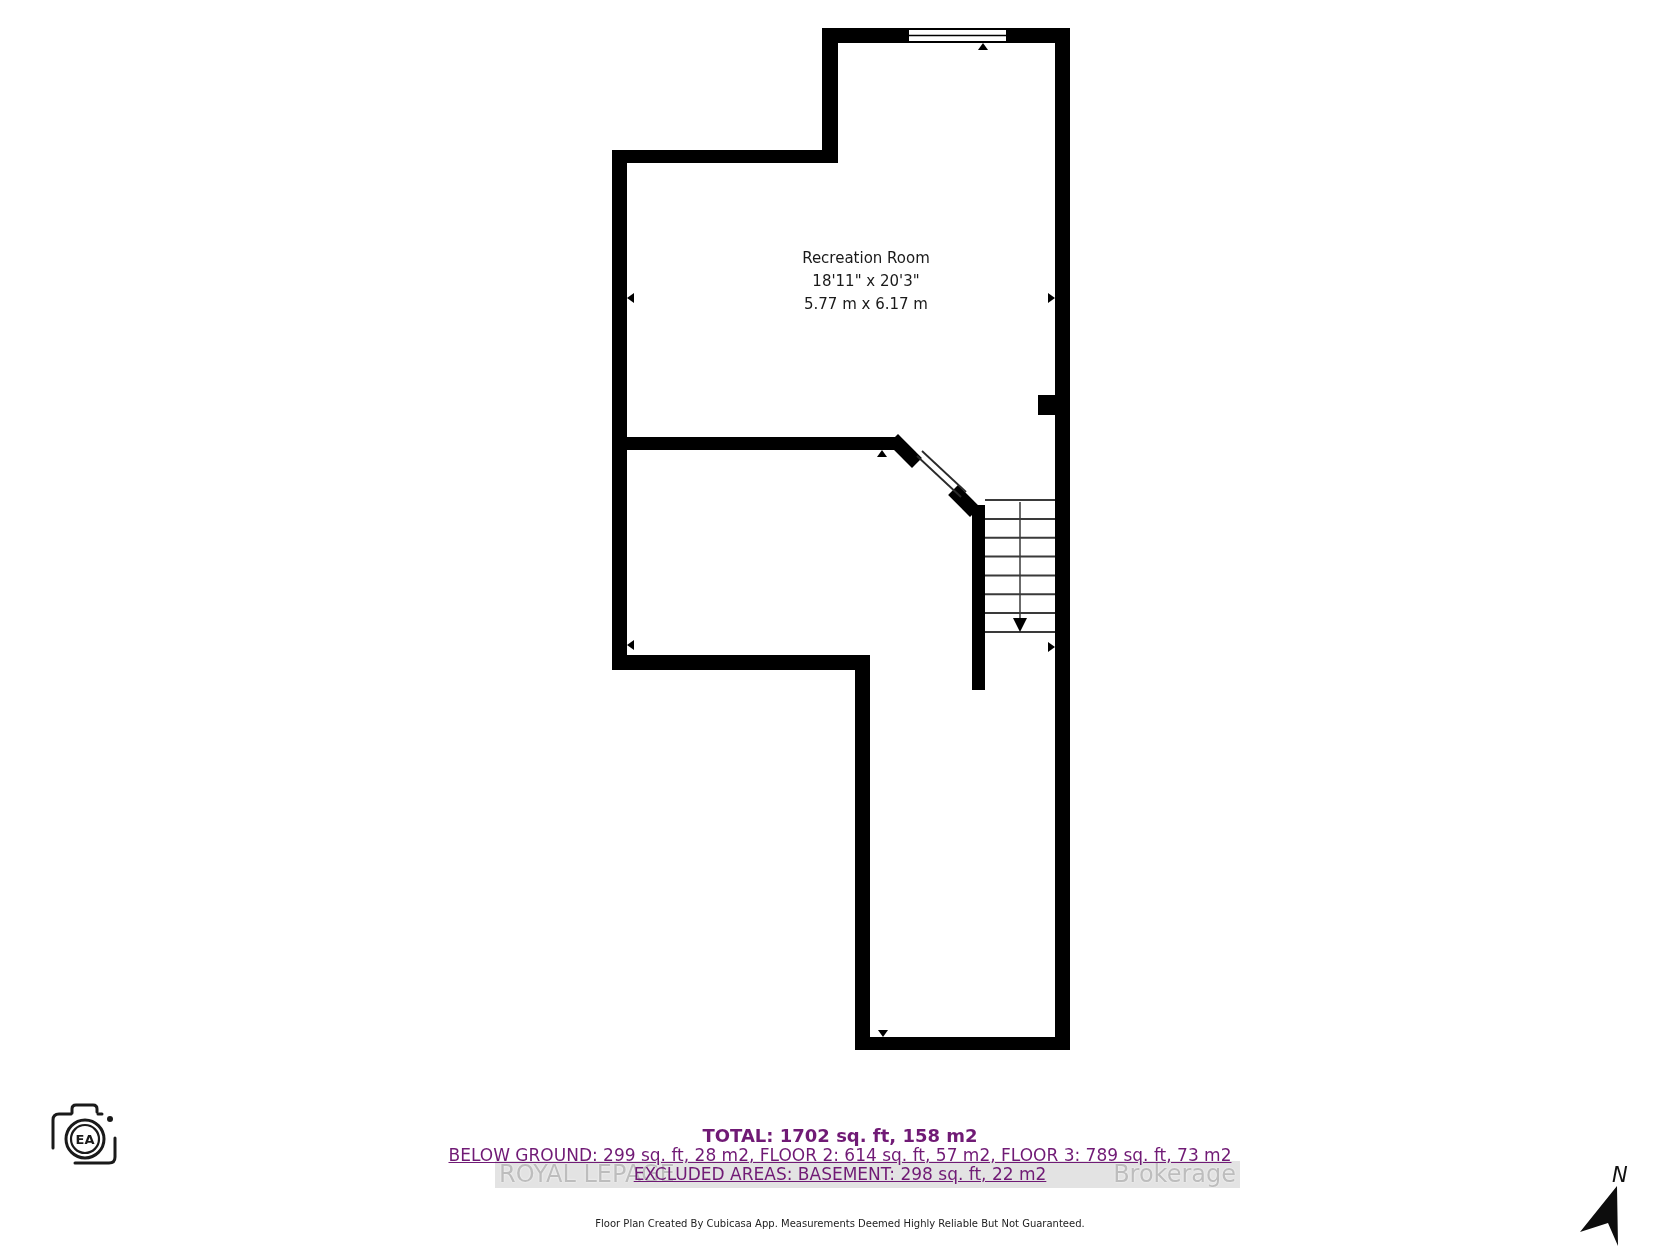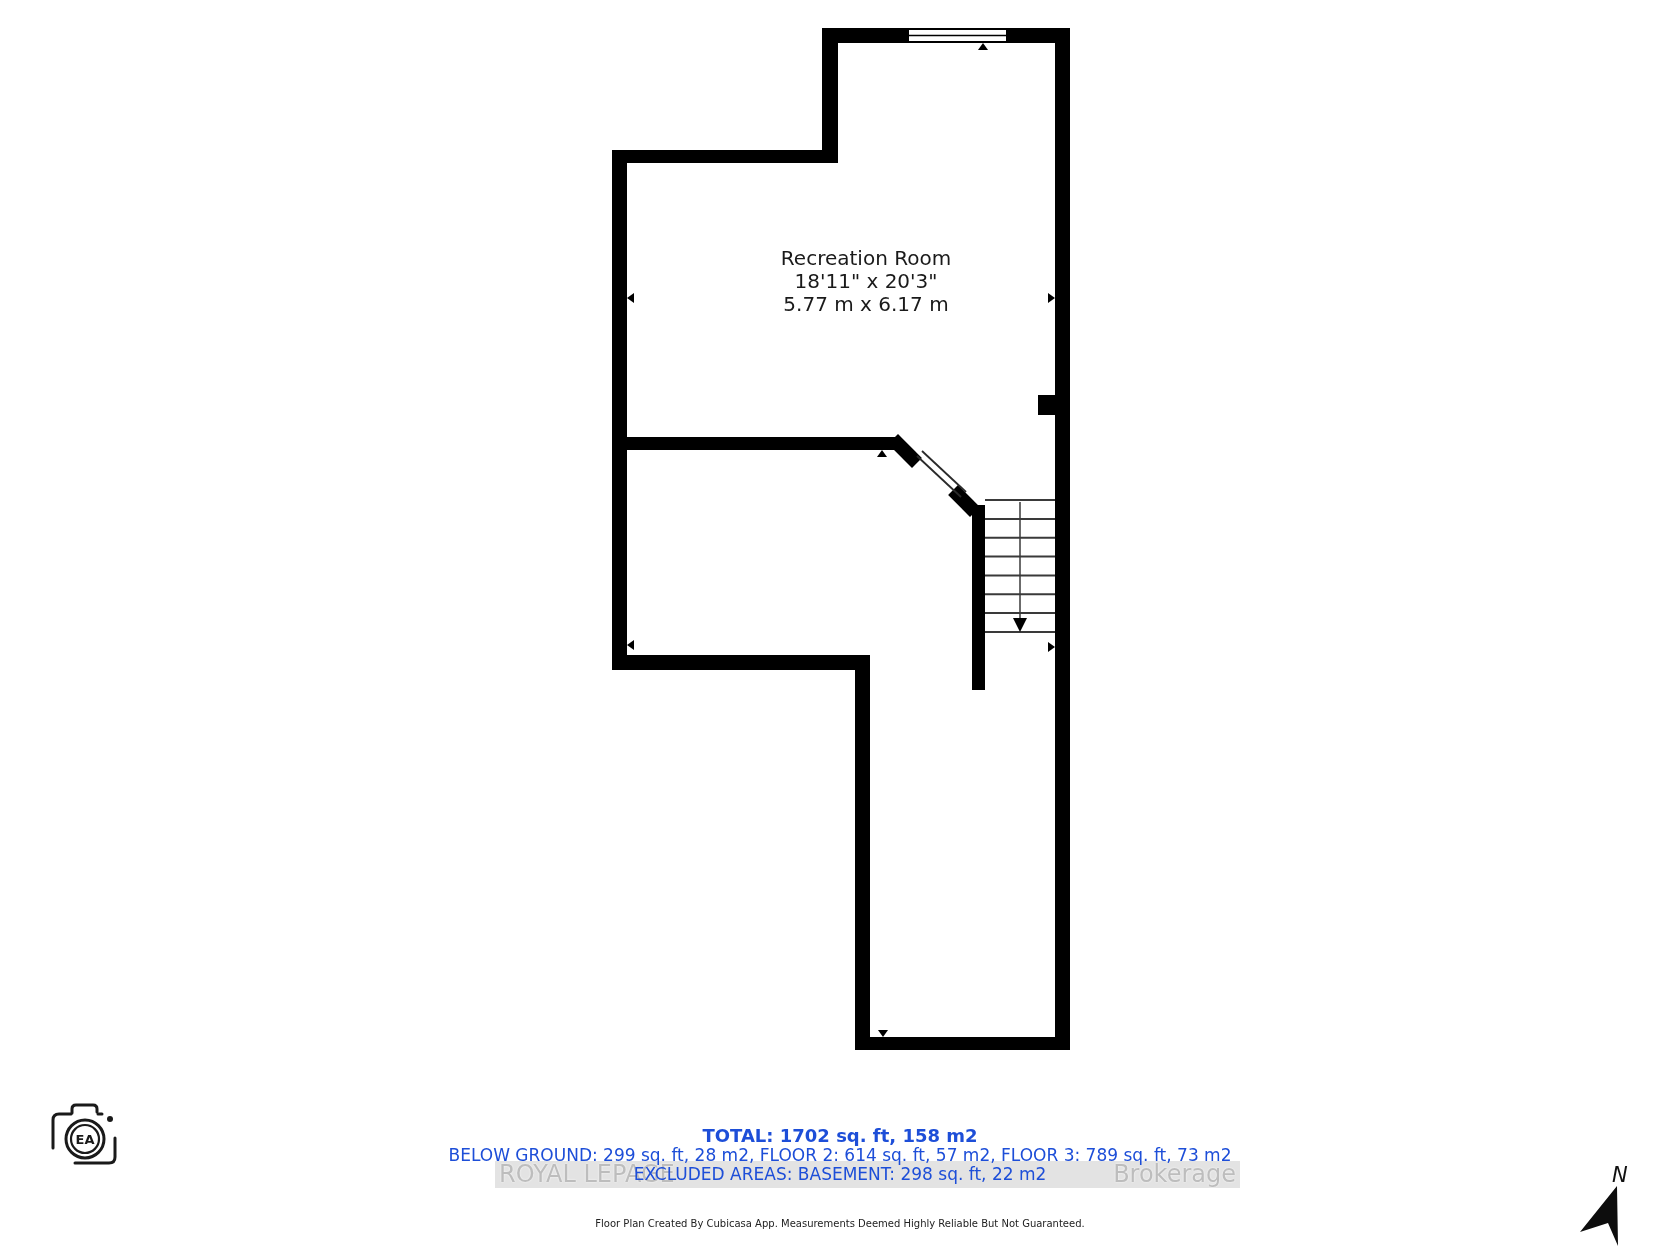--- a/index.html
+++ b/index.html
@@ -10,26 +10,26 @@
   #plan-svg{position:absolute;left:0;top:0;z-index:0;}
   .wall{fill:var(--wall,#000);}
   .capline{stroke:var(--wall,#000);stroke-width:14;stroke-linecap:square;}
   .thinline{stroke:#2a2a2a;stroke-width:1.8;fill:none;}
   .tread{stroke:#3a3a3a;stroke-width:2;}
   .flowline{stroke:#3a3a3a;stroke-width:1.5;}
   .marker{fill:#000;}
   .window-glass{fill:#fff;stroke:#000;stroke-width:2;}
   .window-mid{stroke:#000;stroke-width:1.5;}
 
-  .room-label{position:absolute;text-align:center;font-size:20px;line-height:23px;color:#1a1a1a;z-index:2;}
+  .room-label{position:absolute;text-align:center;font-size:15px;line-height:23px;color:#1a1a1a;z-index:2;}
   .room-label .rn{display:block;}
 
-  #summary{position:absolute;left:0;top:1126px;width:1680px;text-align:center;z-index:2;color:#1d4ed8;}
+  #summary{position:absolute;left:0;top:1126px;width:1680px;text-align:center;z-index:2;color:#701a75;}
   #summary .tot{font-size:18px;line-height:20px;font-weight:bold;}
-  #summary .ln{font-size:17px;line-height:19px;}
+  #summary .ln{font-size:17px;line-height:19px;text-decoration:underline;}
 
   #watermark{
     position:absolute;left:495px;top:1161px;width:745px;height:27px;z-index:1;
     background:rgba(220,220,220,0.8);display:flex;justify-content:space-between;align-items:center;
     font-size:24px;line-height:27px;color:var(--wmtext,#bdbdbd);
     text-shadow:0 0 2px #ffffff;padding:0 4px;box-sizing:border-box;white-space:nowrap;
   }
 
   #footer-note{position:absolute;left:0;top:1218px;width:1680px;text-align:center;
     font-size:10px;color:#222;z-index:2;}

